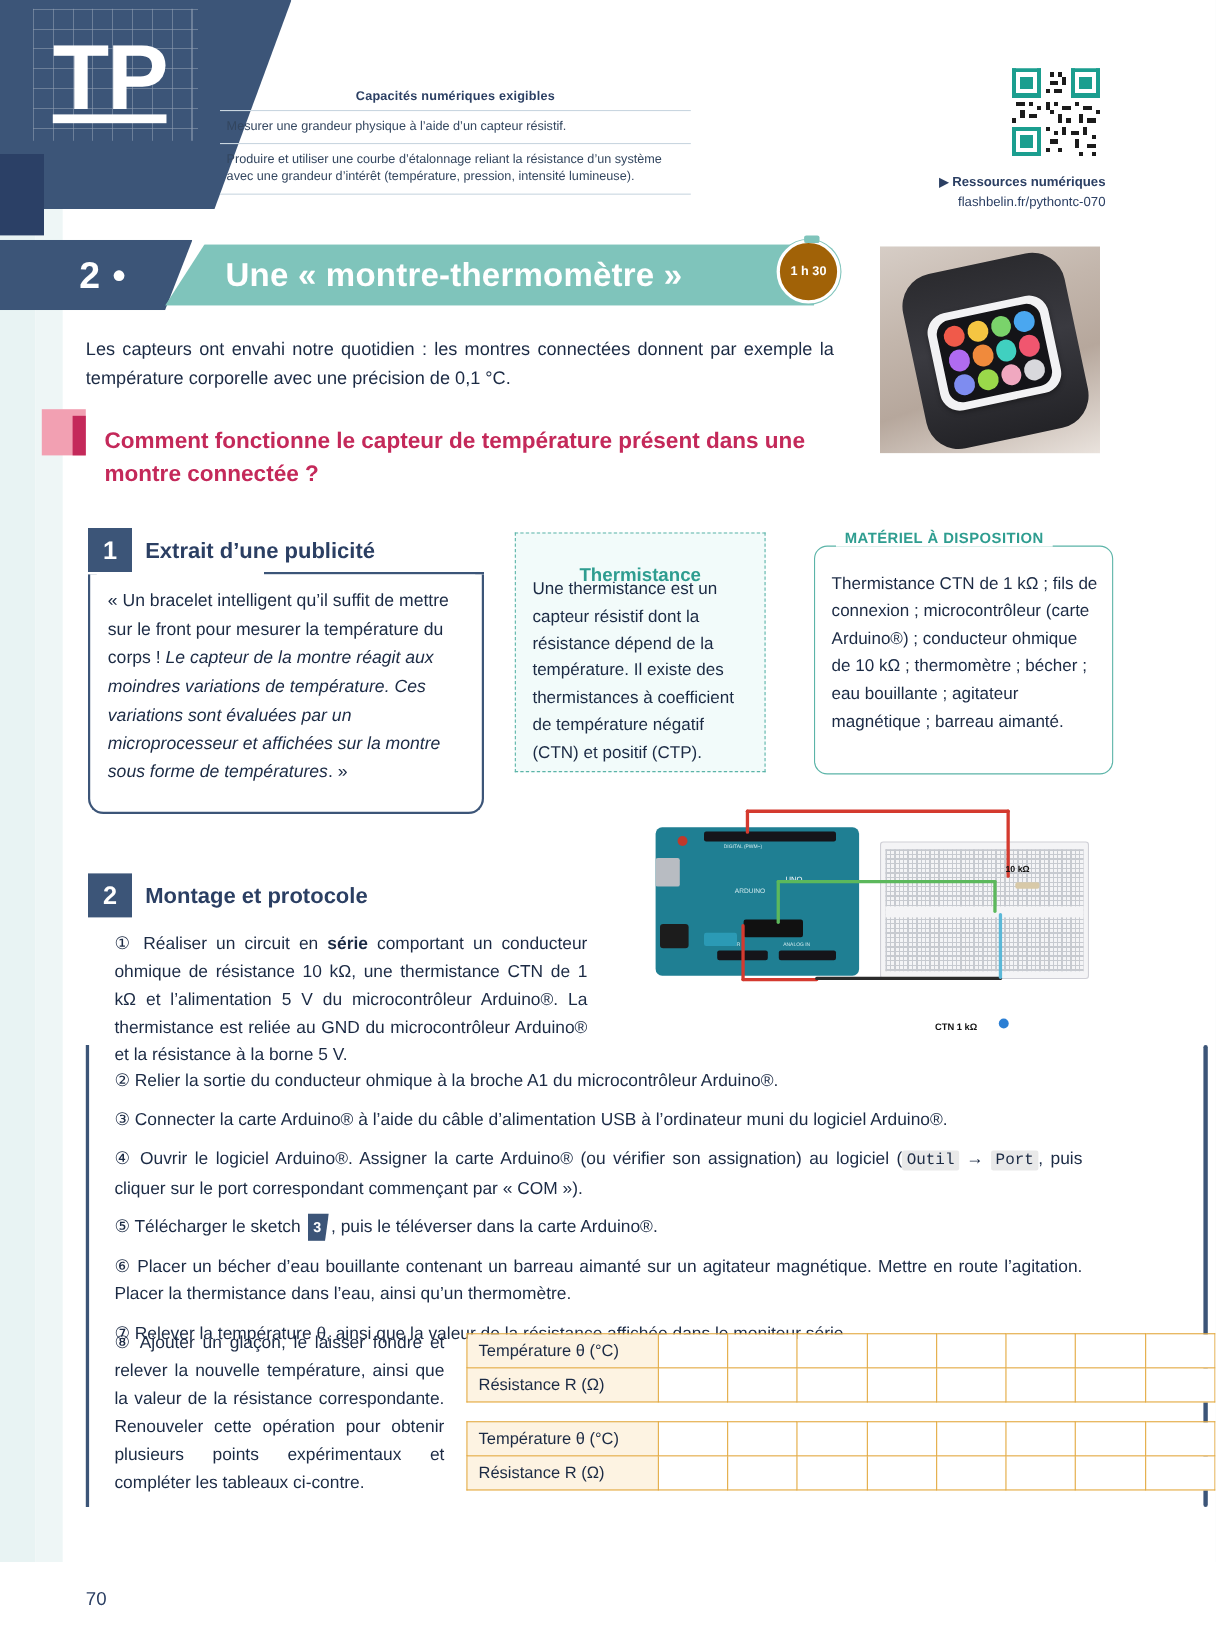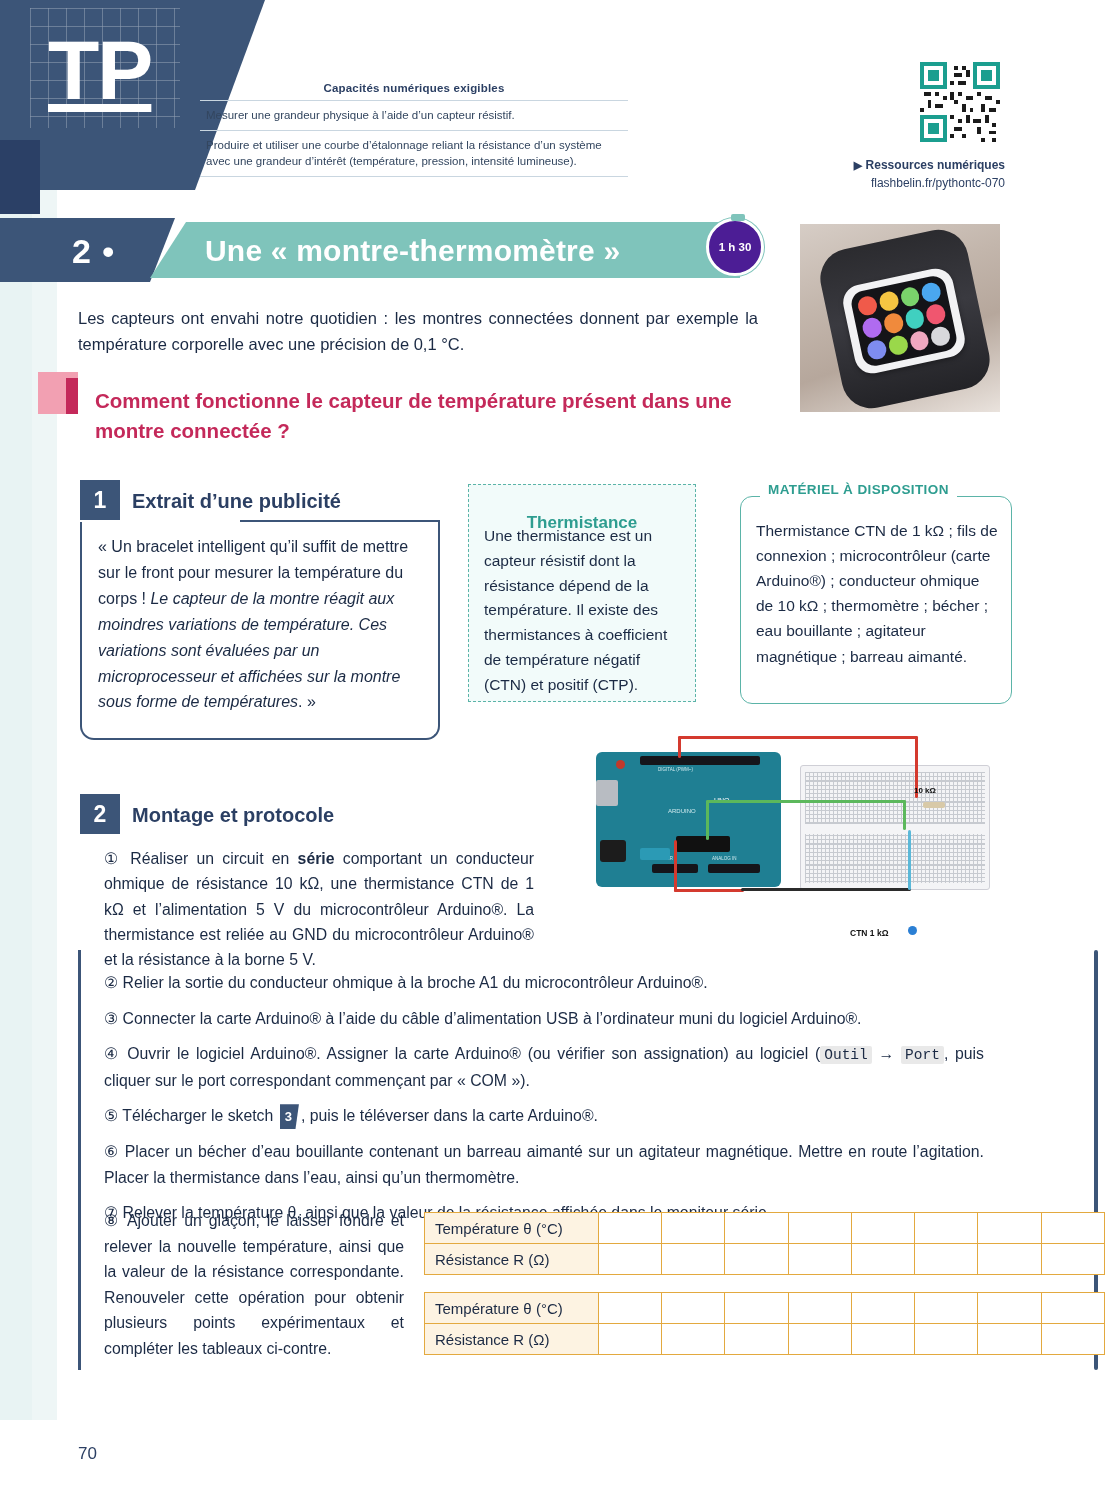--- a/index.html
+++ b/index.html
@@ -109,21 +109,21 @@
     background:#7fc4bb;
     clip-path: polygon(36px 0, 590px 0, 590px 56px, 0 56px);
   }
   .act-title{
     position:absolute; left:205px; top:234px;
     font-size:30px; font-weight:bold; color:#ffffff;
     letter-spacing:.2px;
   }
   .chrono{
     position:absolute; left:706px; top:218px; width:58px; height:58px;
-    border-radius:50%; background:#4c1d95; border:3px solid #ffffff;
+    border-radius:50%; background:#a16207; border:3px solid #ffffff;
     display:flex; align-items:center; justify-content:center;
     box-shadow:0 0 0 1px #7fc4bb;
   }
   .chrono .top{
     position:absolute; top:-7px; left:22px; width:14px; height:7px;
     background:#7fc4bb; border-radius:2px;
   }
   .chrono span{
     font-size:11.5px; font-weight:bold; color:#ffffff;
   }

